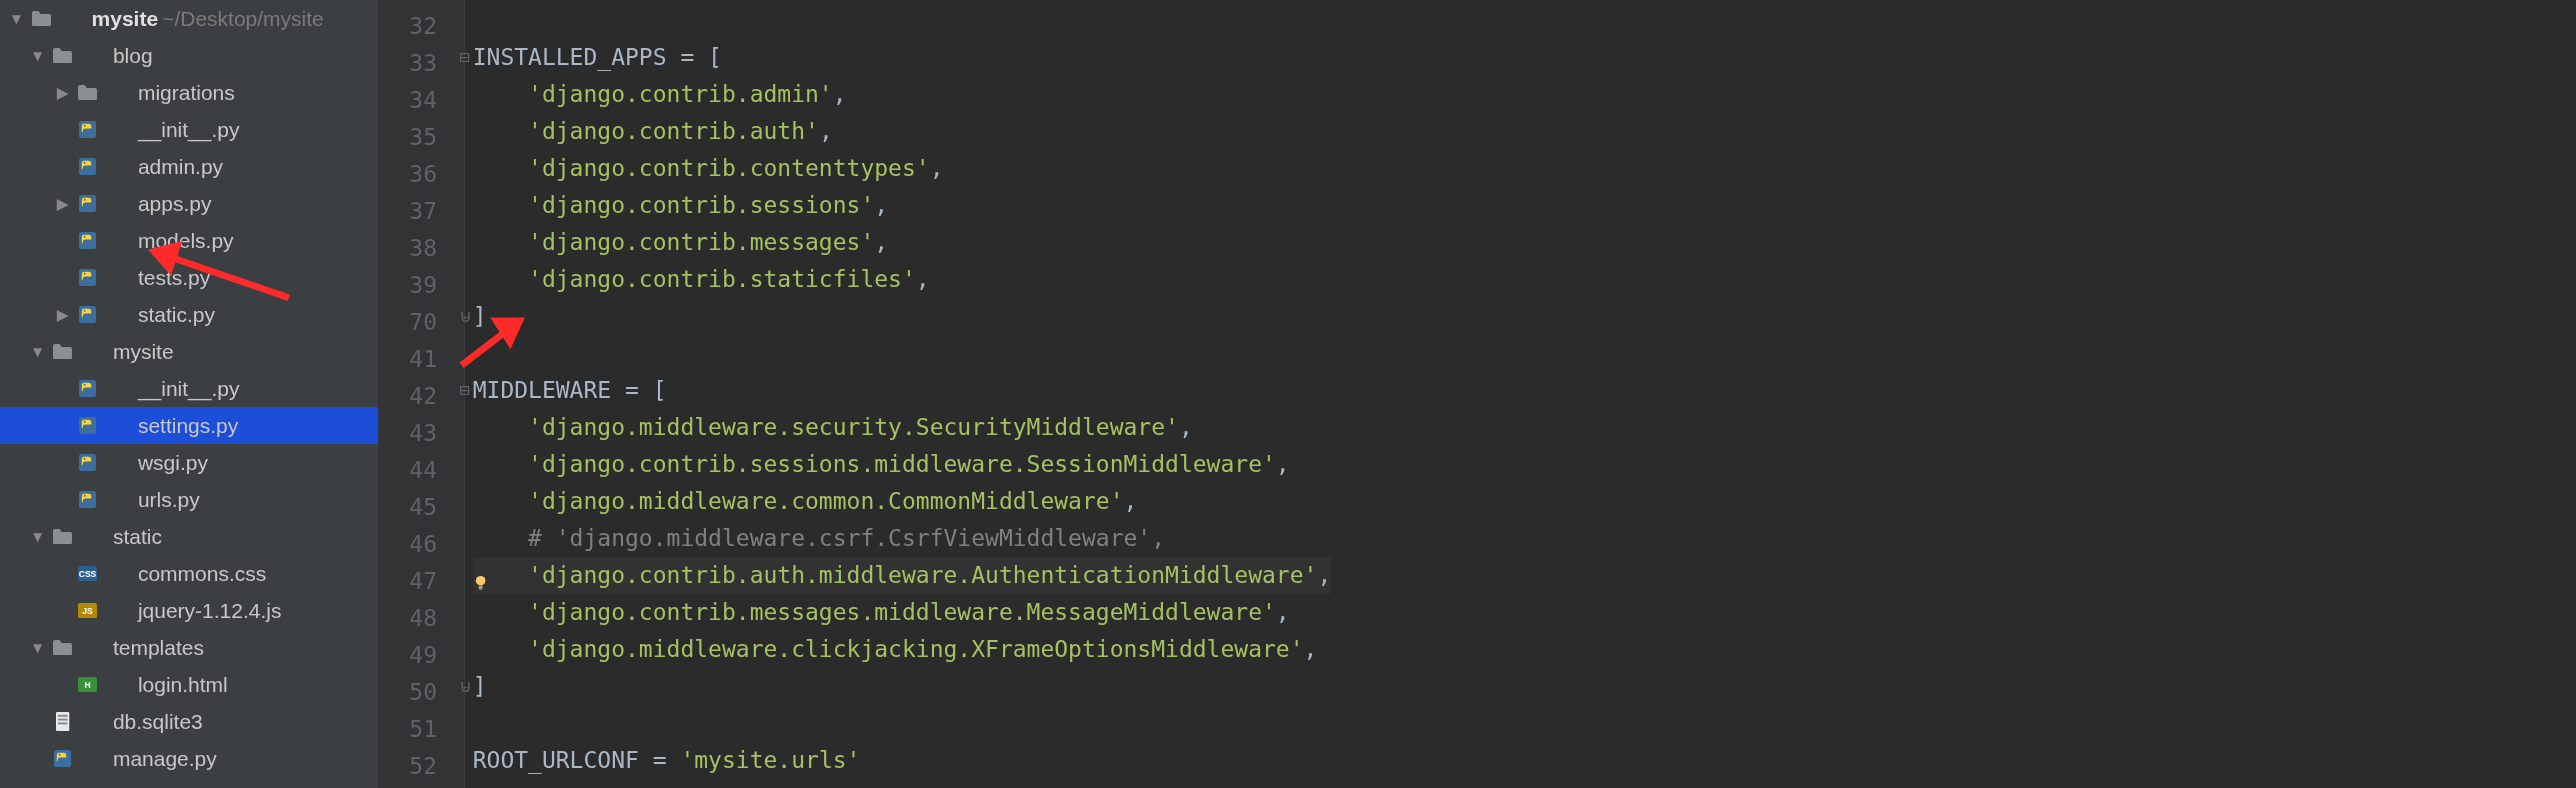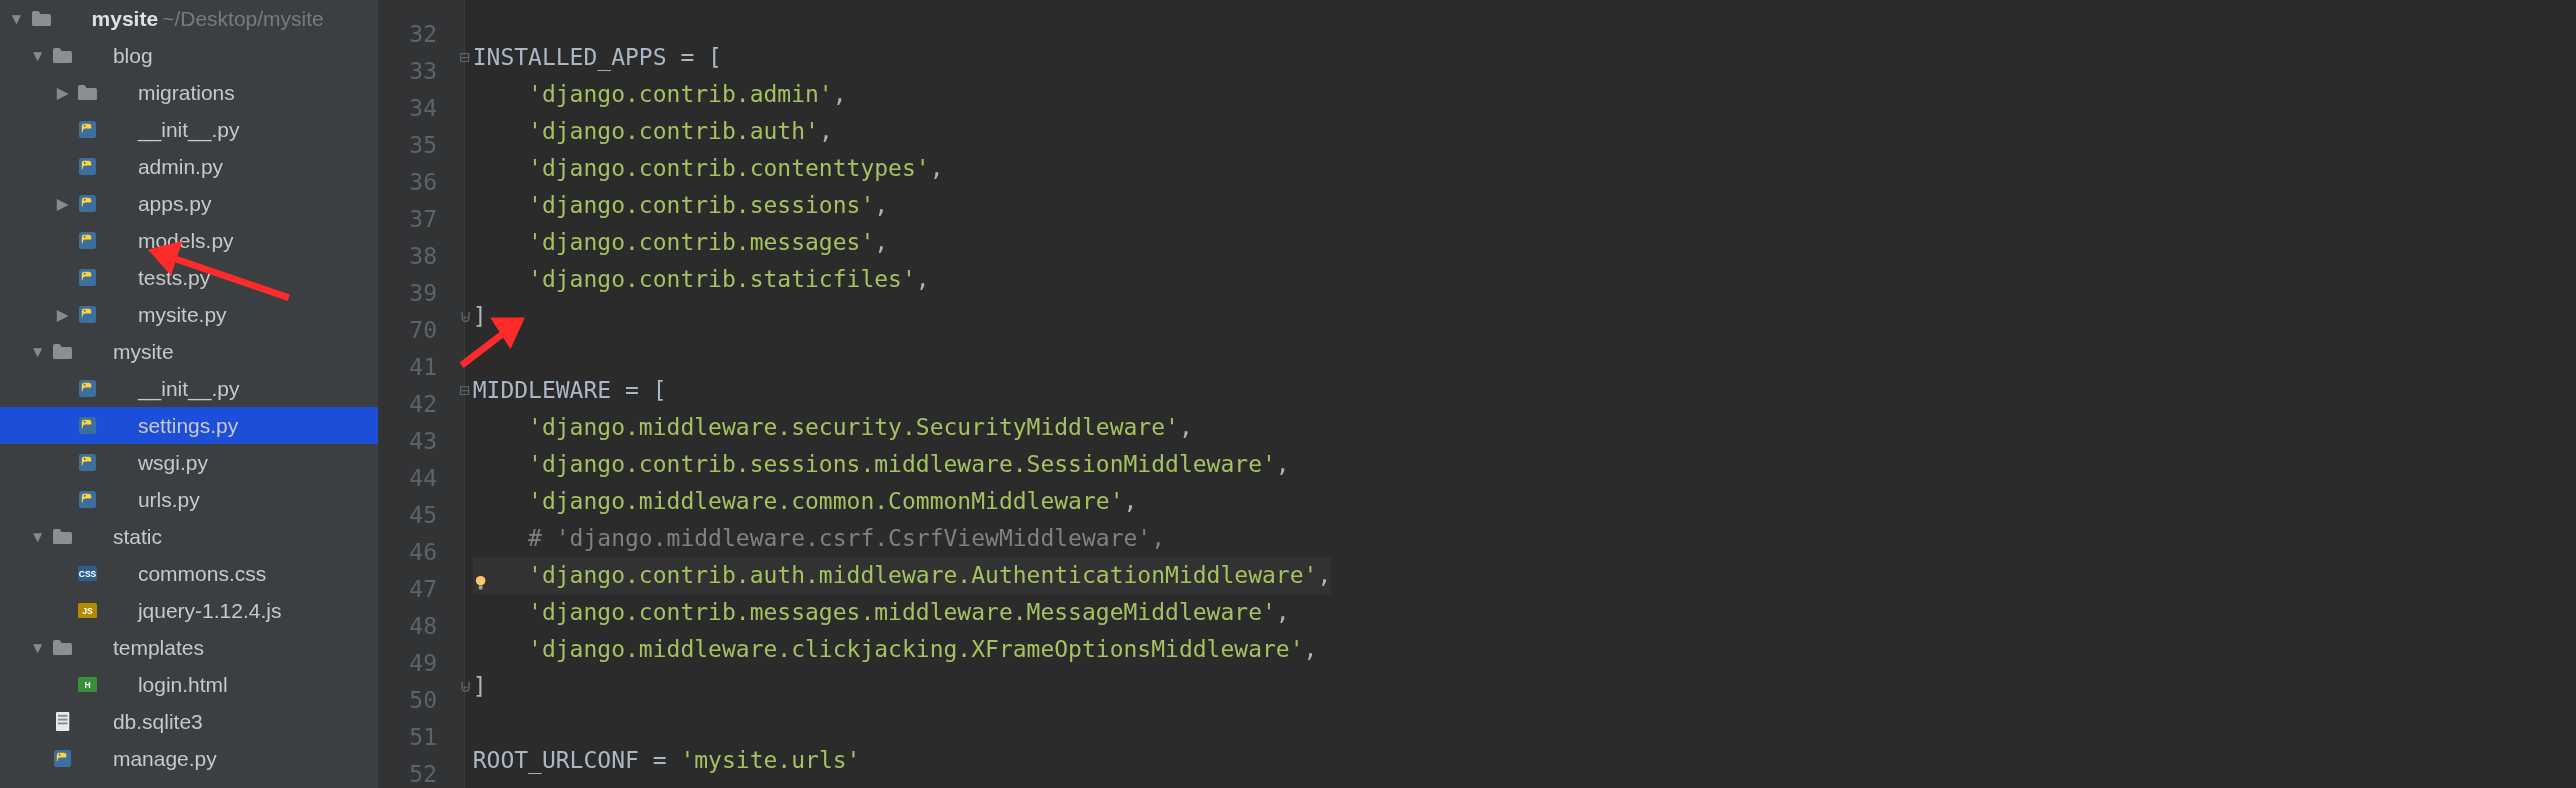--- a/index.html
+++ b/index.html
@@ -62,21 +62,21 @@
     font-family: "Menlo","Consolas",monospace;
     font-size: 23px;
     line-height: 37px;
     position: relative;
   }
   .gutter {
     width: 87px;
     text-align: right;
     color: #606366;
     padding-right: 27px;
-    padding-top: 16px;
+    padding-top: 8px;
     user-select: none;
     background: #313335;
     border-right: 1px solid #3a3a3a;
   }
   .gutter .ln { height: 37px; }
   .code {
     padding-left: 7.7px;
     padding-top: 1.9px;
     white-space: pre;
     position: relative;
@@ -193,21 +193,21 @@
       </div>
       <div class="tree-row ind2">
         <span class="arrow">▶</span>
         <span class="icon">
           <svg width="19" height="19" viewBox="0 0 20 20">
             <rect x="1" y="1" width="18" height="18" rx="3" fill="#3c6e9e"></rect>
             <path d="M6 4h5c2 0 3 1 3 3v2H8c-2 0-3 1-3 3v1H4V7c0-2 1-3 2-3z" fill="#ffd43b"></path>
             <circle cx="7" cy="6" r="1" fill="#3c6e9e"></circle>
           </svg>
         </span>
-        <span class="label">mysite.py</span>
+        <span class="label">static.py</span>
       </div>
       <div class="tree-row ind1">
         <span class="arrow">▼</span>
         <span class="icon">
           <svg width="19" height="15.4" viewBox="0 0 20 16">
             <path d="M0 2c0-1 1-2 2-2h5l2 3h9c1 0 2 1 2 2v9c0 1-1 2-2 2H2c-1 0-2-1-2-2z" fill="#8a8f94"></path>
           </svg>
         </span>
         <span class="label">mysite</span>
       </div>

